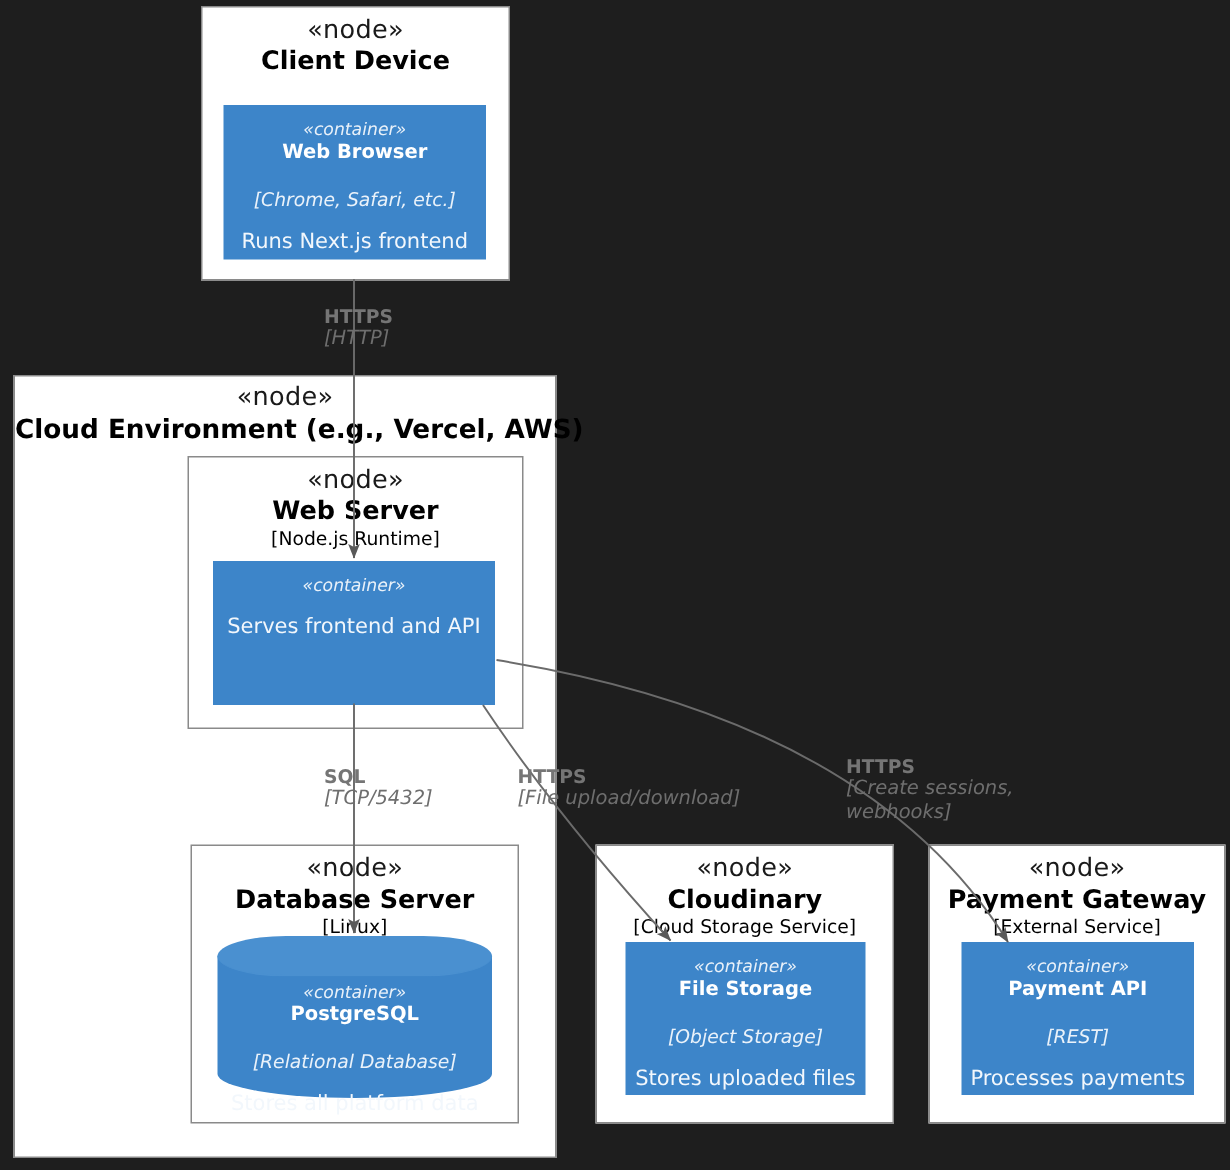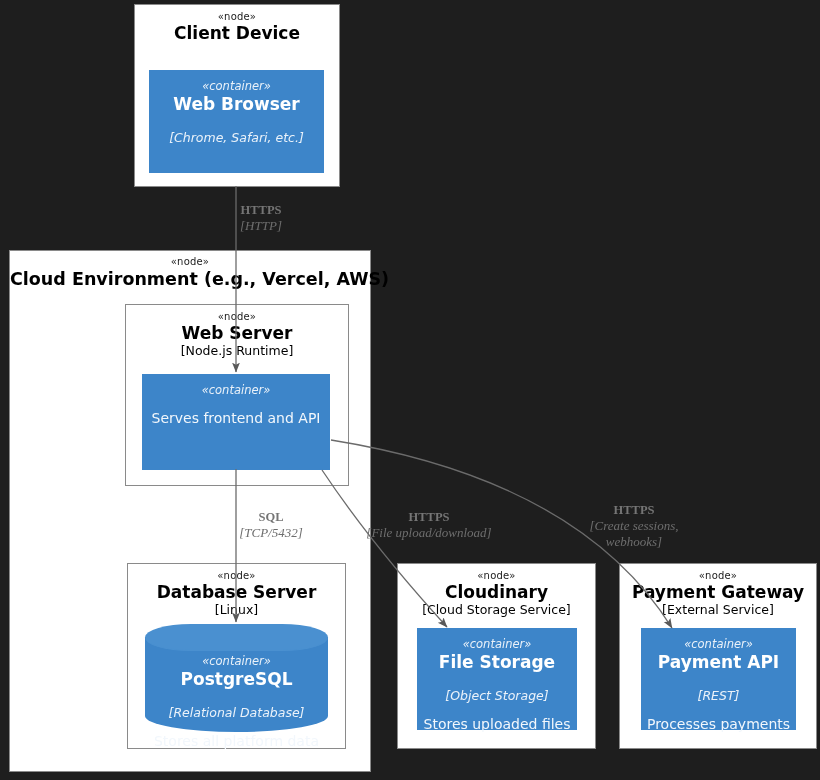--- a/index.html
+++ b/index.html
@@ -32,21 +32,21 @@
     box-sizing: border-box;
     z-index: 2;
   }
   .node-head {
     text-align: center;
     color: #000000;
     padding-top: 6px;
     line-height: 1.16;
   }
   .stereotype {
-    font-size: 10px;
+    font-size: 17px;
     color: #1a1a1a;
     letter-spacing: 0.2px;
   }
   .node-name {
     font-size: 17px;
     font-weight: bold;
     color: #000000;
     margin-top: 1px;
     white-space: nowrap;
   }
@@ -71,21 +71,21 @@
     color: #ffffff;
     z-index: 3;
   }
   .c-stereotype {
     font-size: 11.5px;
     font-style: italic;
     color: #e9f1f9;
     margin-top: 9px;
   }
   .c-name {
-    font-size: 17px;
+    font-size: 13px;
     font-weight: bold;
     color: #ffffff;
     margin-top: 1px;
     white-space: nowrap;
   }
   .c-tech {
     font-size: 12.5px;
     font-style: italic;
     color: #eaf2fa;
     margin-top: 16px;
@@ -122,24 +122,23 @@
   }
   .db-text {
     position: relative;
     z-index: 4;
   }
   .db-text .c-stereotype { margin-top: 30px; }
 
   
   .rel-label {
     position: absolute;
-    text-align: center;
+    text-align: left;
     z-index: 5;
     line-height: 1.22;
-    font-family: Liberation Serif, serif;
   }
   .rel-name {
     font-size: 12.5px;
     font-weight: bold;
     color: #757575;
   }
   .rel-tech {
     font-size: 13px;
     font-style: italic;
     color: #6e6e6e;
@@ -179,20 +178,21 @@
     <div class="node-head">
       <div class="stereotype">«node»</div>
       <div class="node-name">Client Device</div>
     </div>
   </div>
 
   <div class="container-box" style="left:149px; top:70px; width:175px; height:103px;">
     <div class="c-stereotype">«container»</div>
     <div class="c-name">Web Browser</div>
     <div class="c-tech">[Chrome, Safari, etc.]</div>
+    <div class="c-desc">Runs Next.js frontend</div>
   </div>
 
   <div class="rel-label" style="left:216px; top:203px; width:90px;">
     <div class="rel-name">HTTPS</div>
     <div class="rel-tech">[HTTP]</div>
   </div>
 
   <div class="node-box" style="left:9px; top:250px; width:362px; height:522px;">
     <div class="node-head boundary-head">
       <div class="stereotype">«node»</div>

